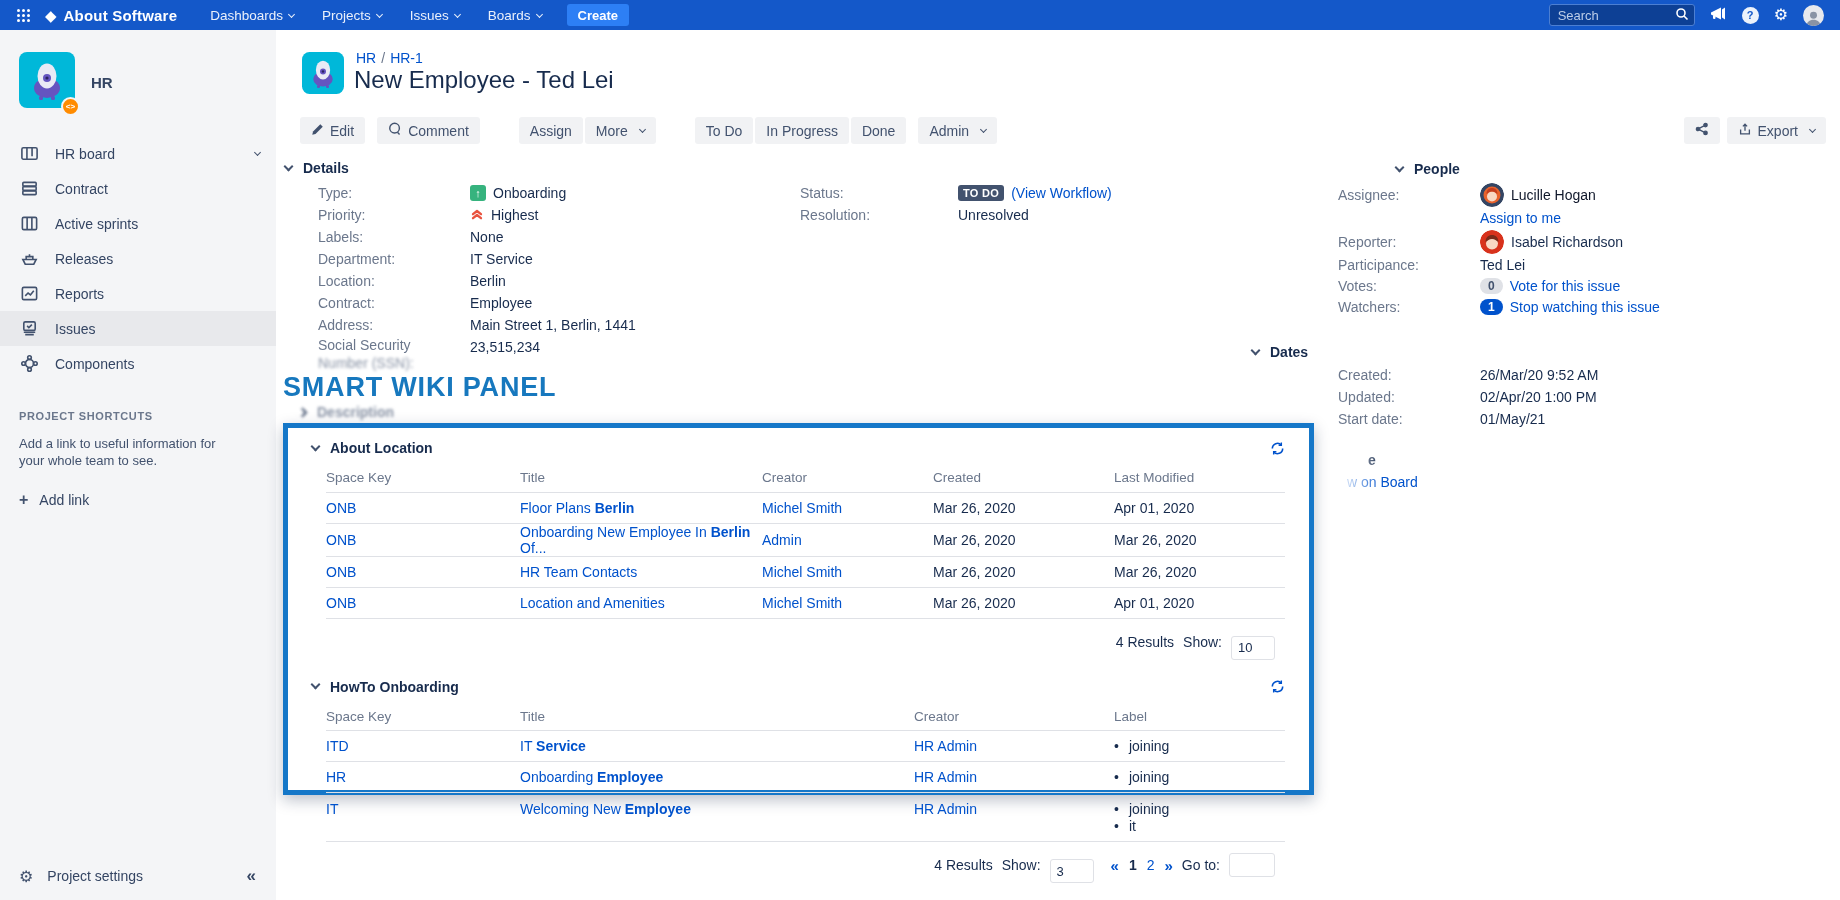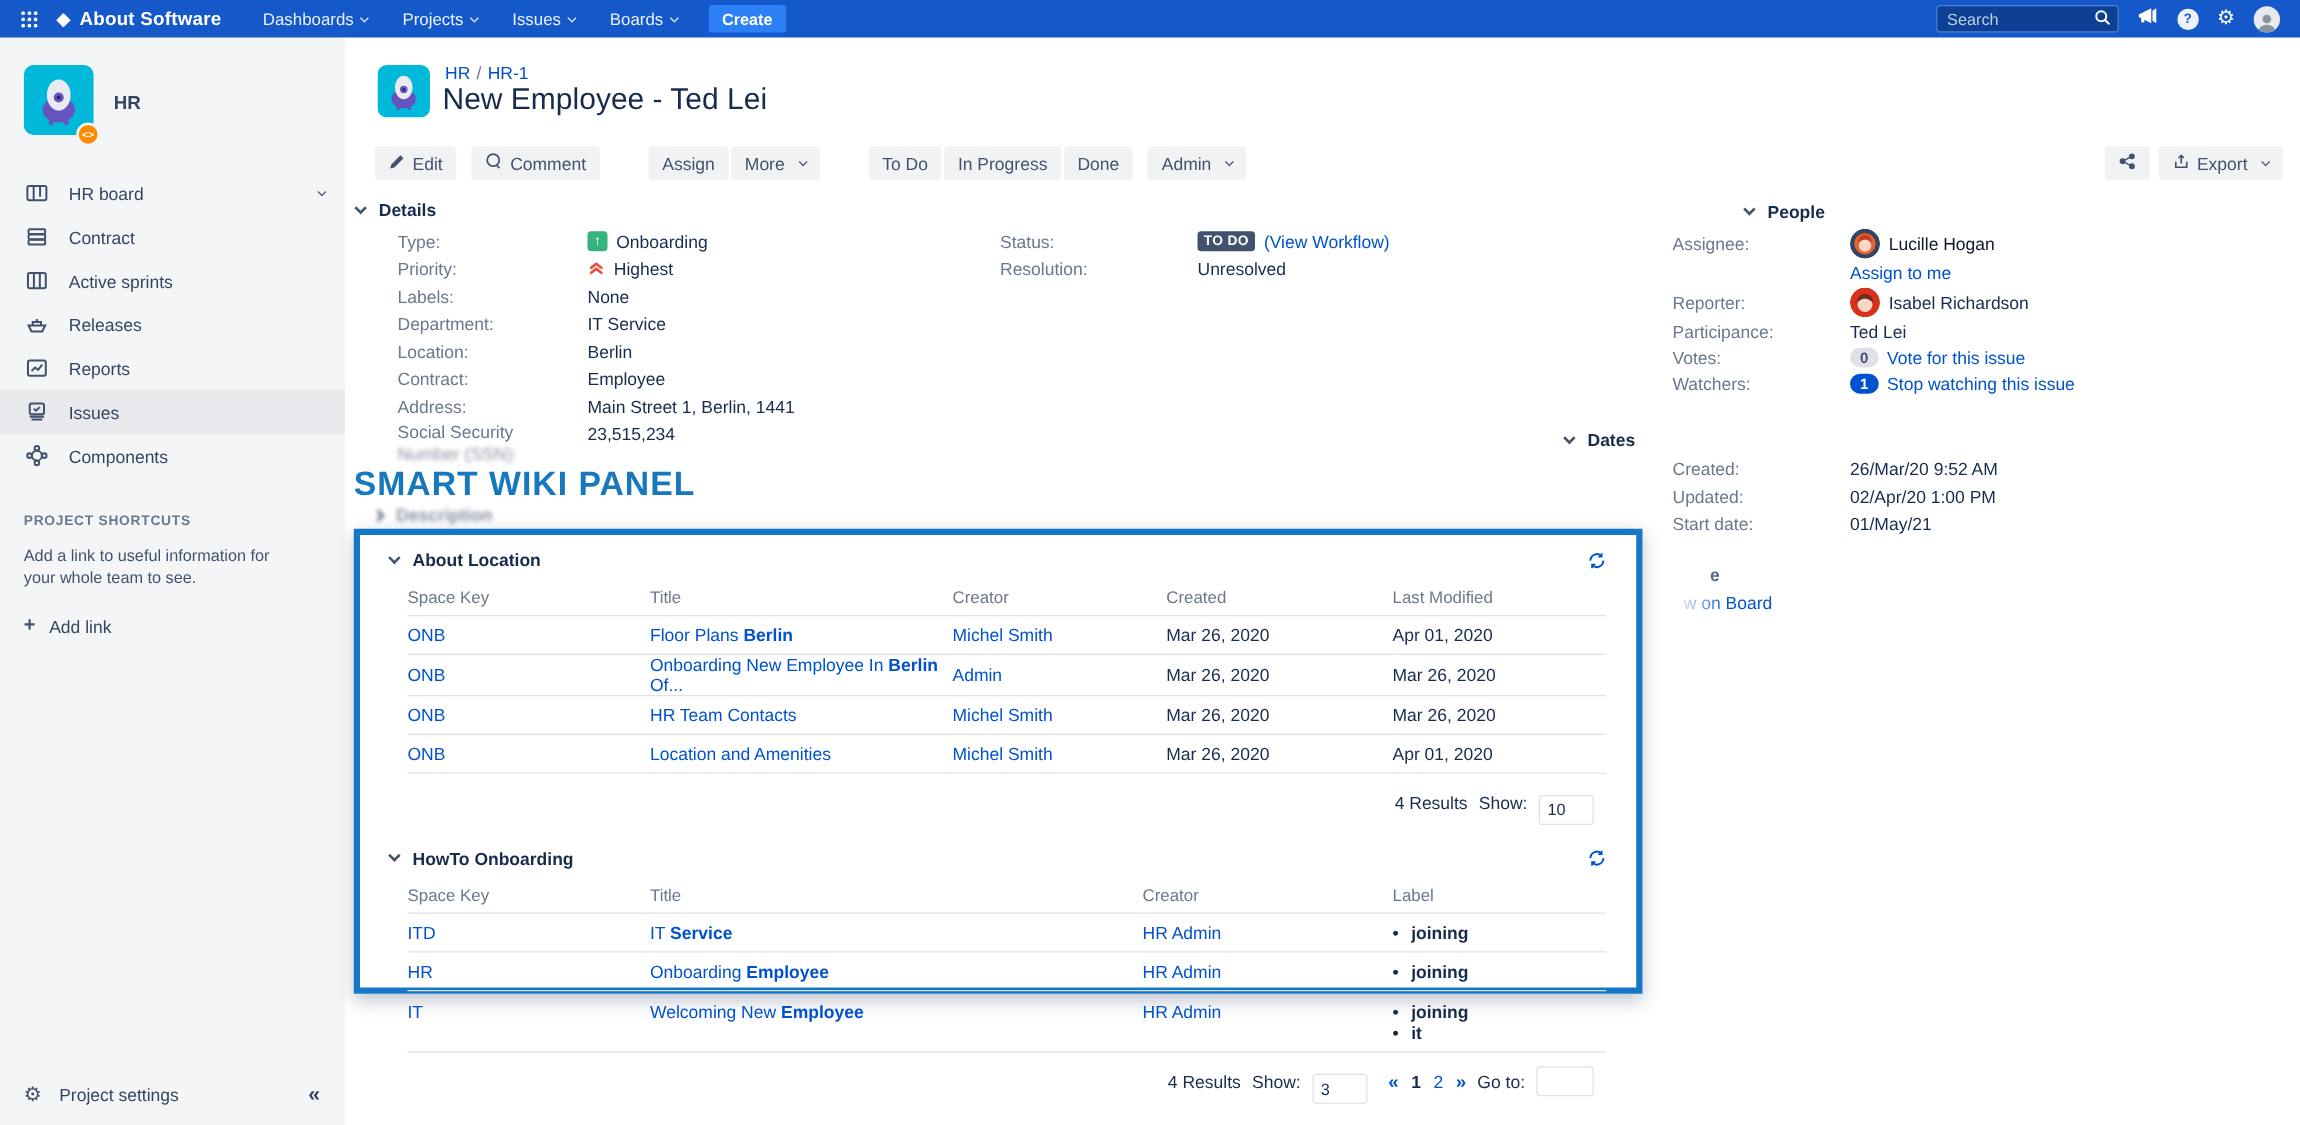--- a/index.html
+++ b/index.html
@@ -87,21 +87,21 @@
 
   
   .wiki-panel { position:absolute; left:283px; top:423px; width:1031px; height:372px; background:#fff; border:5px solid #1577C8; box-shadow:0 5px 14px rgba(9,30,66,.28); }
   .panel-inner { padding:8px 24px 0 24px; }
   .wsec-head { display:flex; align-items:center; gap:11px; font-size:14px; font-weight:700; color:#172B4D; height:20px; margin-top:2px; }
   .wsec-head .refresh { margin-left:auto; cursor:pointer; display:flex; }
   .wtable { border-collapse:collapse; margin:6px 0 0 14px; width:959px; font-size:14px; table-layout:fixed; }
   .wtable th { text-align:left; font-weight:400; color:#6B778C; font-size:13.5px; height:28px; border-bottom:1px solid #DFE1E6; }
   .wtable td { height:31px; border-bottom:1px solid #DFE1E6; vertical-align:middle; }
   .wtable td.lblcell { padding:6px 0; }
-  .bullet { display:flex; gap:10px; line-height:17px;font-weight:bold; }
+  .bullet { display:flex; gap:10px; line-height:17px; }
   .bullet::before { content:"•"; color:#172B4D; }
   .tfoot { display:flex; justify-content:flex-end; align-items:center; gap:9px; margin:10px 10px 0 0; font-size:14px; height:26px; }
   .show-input { width:44px; height:24px; border:1px solid #DFE1E6; border-radius:3px; font-size:13px; padding:0 6px; color:#172B4D; font-family:inherit;margin-top:12px; }
   .goto-input { width:46px; height:24px; border:1px solid #DFE1E6; border-radius:3px; font-family:inherit; }
   .pag { display:flex; align-items:center; gap:10px; margin-left:8px; font-size:14px; }
   .pag .arrow { font-weight:700; font-size:15px; }
   .pag .cur { font-weight:700; color:#172B4D; }
   .gap26 { margin-top:22px; }
 
   

